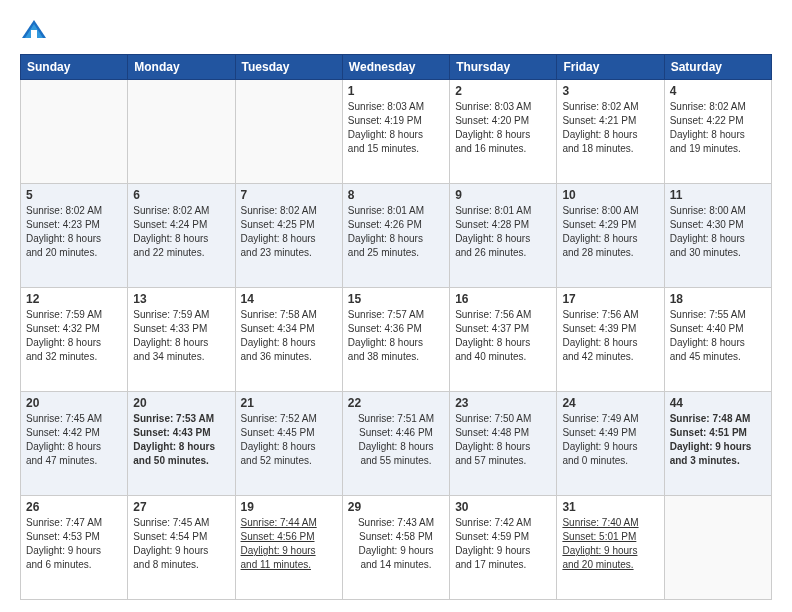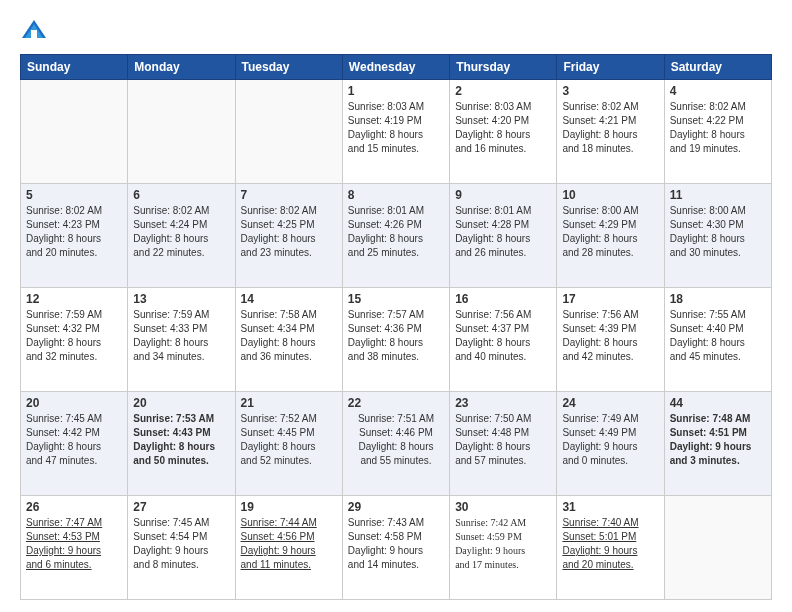--- a/index.html
+++ b/index.html
@@ -315,49 +315,49 @@
             <span class="day-num">44</span>
             <div class="day-info" style="white-space: pre-line; font-weight: bold;">Sunrise: 7:48 AM
 Sunset: 4:51 PM
 Daylight: 9 hours
 and 3 minutes.</div>
           </td>
         </tr>
         <tr>
           <td>
             <span class="day-num">26</span>
-            <div class="day-info" style="white-space: pre-line; text-decoration: underline;">Sunrise: 7:47 AM
+            <div class="day-info" style="white-space: pre-line;">Sunrise: 7:47 AM
 Sunset: 4:53 PM
 Daylight: 9 hours
 and 6 minutes.</div>
           </td>
           <td>
             <span class="day-num">27</span>
             <div class="day-info" style="white-space: pre-line;">Sunrise: 7:45 AM
 Sunset: 4:54 PM
 Daylight: 9 hours
 and 8 minutes.</div>
           </td>
           <td>
             <span class="day-num">19</span>
             <div class="day-info" style="white-space: pre-line; text-decoration: underline;">Sunrise: 7:44 AM
 Sunset: 4:56 PM
 Daylight: 9 hours
 and 11 minutes.</div>
           </td>
           <td>
             <span class="day-num">29</span>
-            <div class="day-info" style="white-space: pre-line;">Sunrise: 7:43 AM
+            <div class="day-info" style="white-space: pre-line; text-align: center;">Sunrise: 7:43 AM
 Sunset: 4:58 PM
 Daylight: 9 hours
 and 14 minutes.</div>
           </td>
           <td>
             <span class="day-num">30</span>
-            <div class="day-info" style="white-space: pre-line; font-family: Liberation Serif, serif;">Sunrise: 7:42 AM
+            <div class="day-info" style="white-space: pre-line;">Sunrise: 7:42 AM
 Sunset: 4:59 PM
 Daylight: 9 hours
 and 17 minutes.</div>
           </td>
           <td>
             <span class="day-num">31</span>
             <div class="day-info" style="white-space: pre-line; text-decoration: underline;">Sunrise: 7:40 AM
 Sunset: 5:01 PM
 Daylight: 9 hours
 and 20 minutes.</div>

